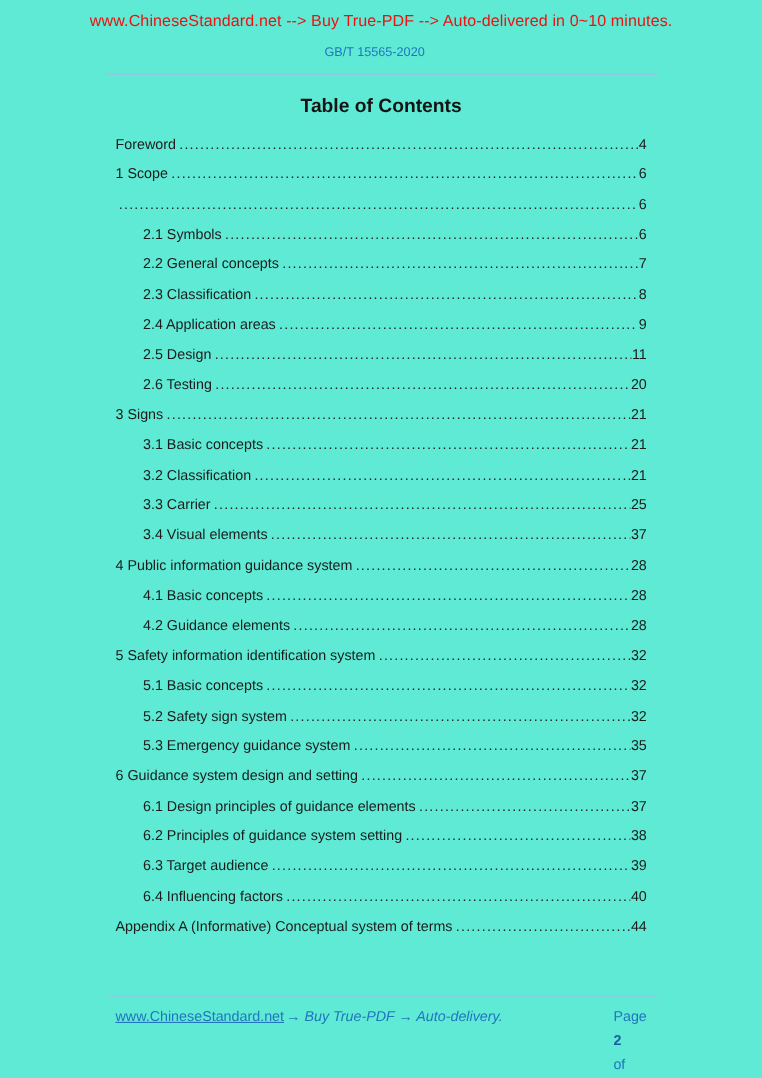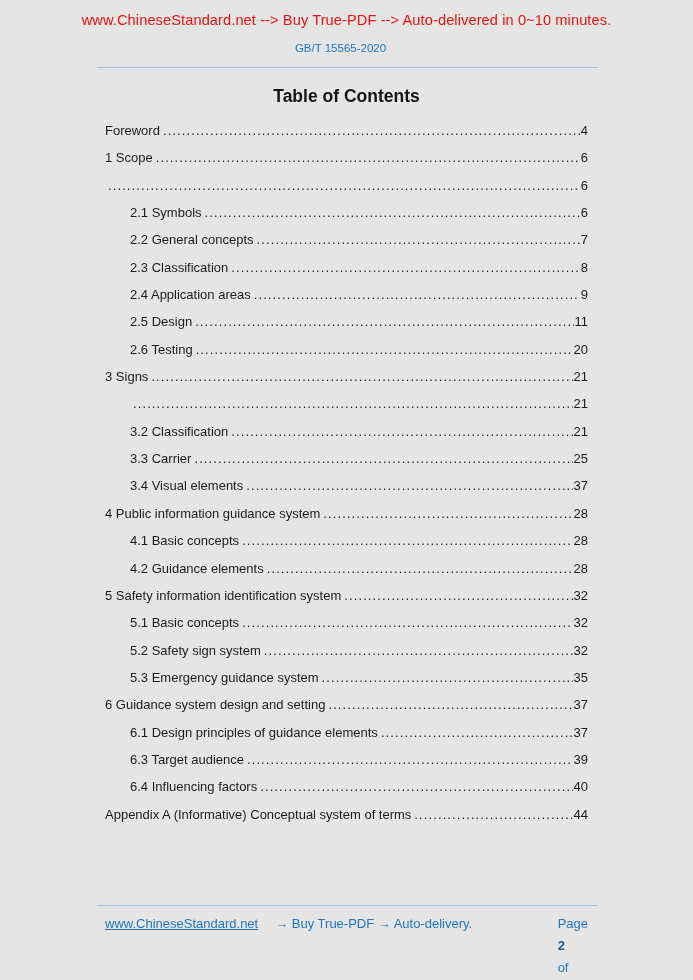--- a/index.html
+++ b/index.html
@@ -5,21 +5,21 @@
   html, body {
     margin: 0;
     padding: 0;
     background: #ffffff;
     font-family: "Liberation Sans", sans-serif;
   }
   .page {
     position: relative;
     width: 693px;
     height: 980px;
-    background: #e5e5e5;
+    background: #5eead4;
     overflow: hidden;
   }
   .banner {
     position: absolute;
     top: 12px;
     left: 0; right: 0;
     text-align: center;
     font-size: 14.6px;
     color: var(--banner-red, #ee1111);
     letter-spacing: 0.1px;
@@ -88,21 +88,21 @@
     align-items: baseline;
     font-size: 13px;
     color: var(--footer-blue, #2176bd);
   }
   .footer-left { white-space: nowrap; }
   .footer-link {
     color: var(--footer-blue, #2176bd);
     text-decoration: underline;
     cursor: pointer;
   }
-  .footer-tail { margin-left: 17px; }
+  .footer-tail { margin-left: 2px; font-style: italic; }
   .footer-right {
     display: flex;
     gap: 7px;
     white-space: nowrap;
     flex-direction: column;
   }
   .footer-right .bold-num {
     font-weight: 700;
     color: var(--page-bold-blue, #15609f);
   }
@@ -164,20 +164,21 @@
         <span class="toc-label">2.6 Testing</span>
         <span class="leader"></span>
         <span class="toc-page">20</span>
       </div>
       <div class="toc-row">
         <span class="toc-label">3 Signs</span>
         <span class="leader"></span>
         <span class="toc-page">21</span>
       </div>
       <div class="toc-row indent">
+        <span class="toc-label">3.1 Basic concepts</span>
         <span class="leader"></span>
         <span class="toc-page">21</span>
       </div>
       <div class="toc-row indent">
         <span class="toc-label">3.2 Classification</span>
         <span class="leader"></span>
         <span class="toc-page">21</span>
       </div>
       <div class="toc-row indent">
         <span class="toc-label">3.3 Carrier</span>
@@ -226,20 +227,25 @@
       </div>
       <div class="toc-row">
         <span class="toc-label">6 Guidance system design and setting</span>
         <span class="leader"></span>
         <span class="toc-page">37</span>
       </div>
       <div class="toc-row indent">
         <span class="toc-label">6.1 Design principles of guidance elements</span>
         <span class="leader"></span>
         <span class="toc-page">37</span>
+      </div>
+      <div class="toc-row indent">
+        <span class="toc-label">6.2 Principles of guidance system setting</span>
+        <span class="leader"></span>
+        <span class="toc-page">38</span>
       </div>
       <div class="toc-row indent">
         <span class="toc-label">6.3 Target audience</span>
         <span class="leader"></span>
         <span class="toc-page">39</span>
       </div>
       <div class="toc-row indent">
         <span class="toc-label">6.4 Influencing factors</span>
         <span class="leader"></span>
         <span class="toc-page">40</span>

